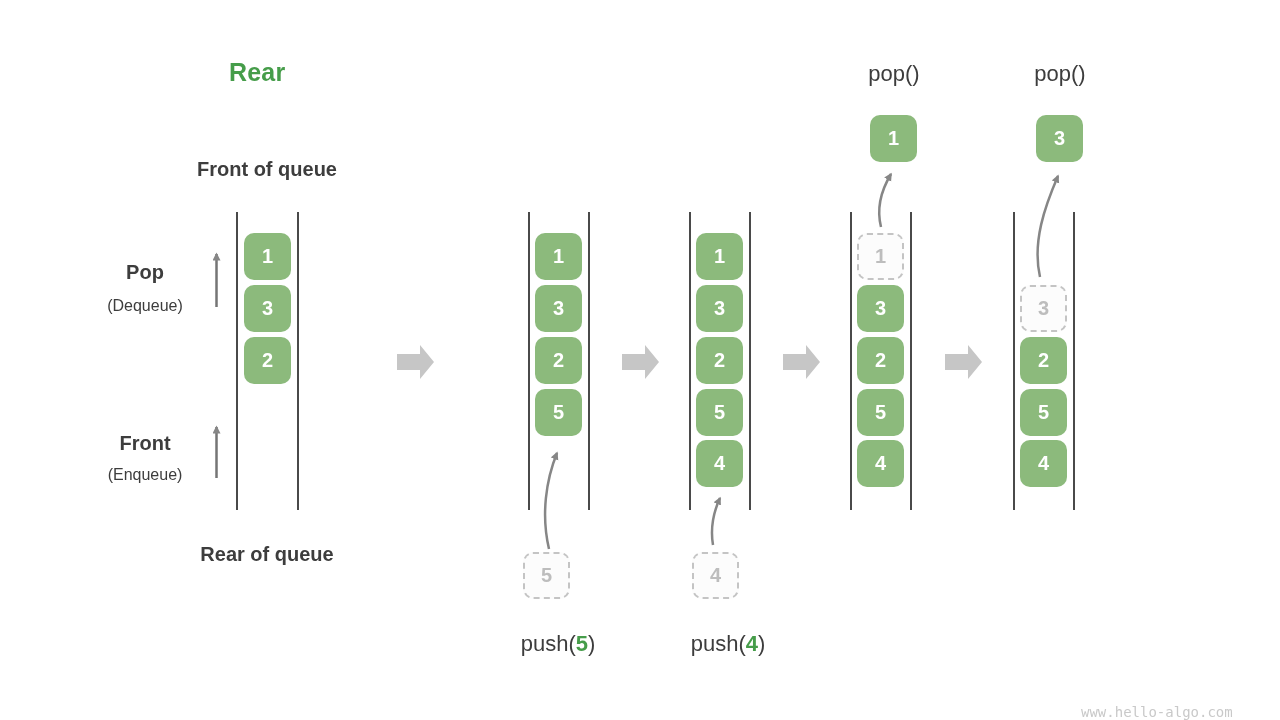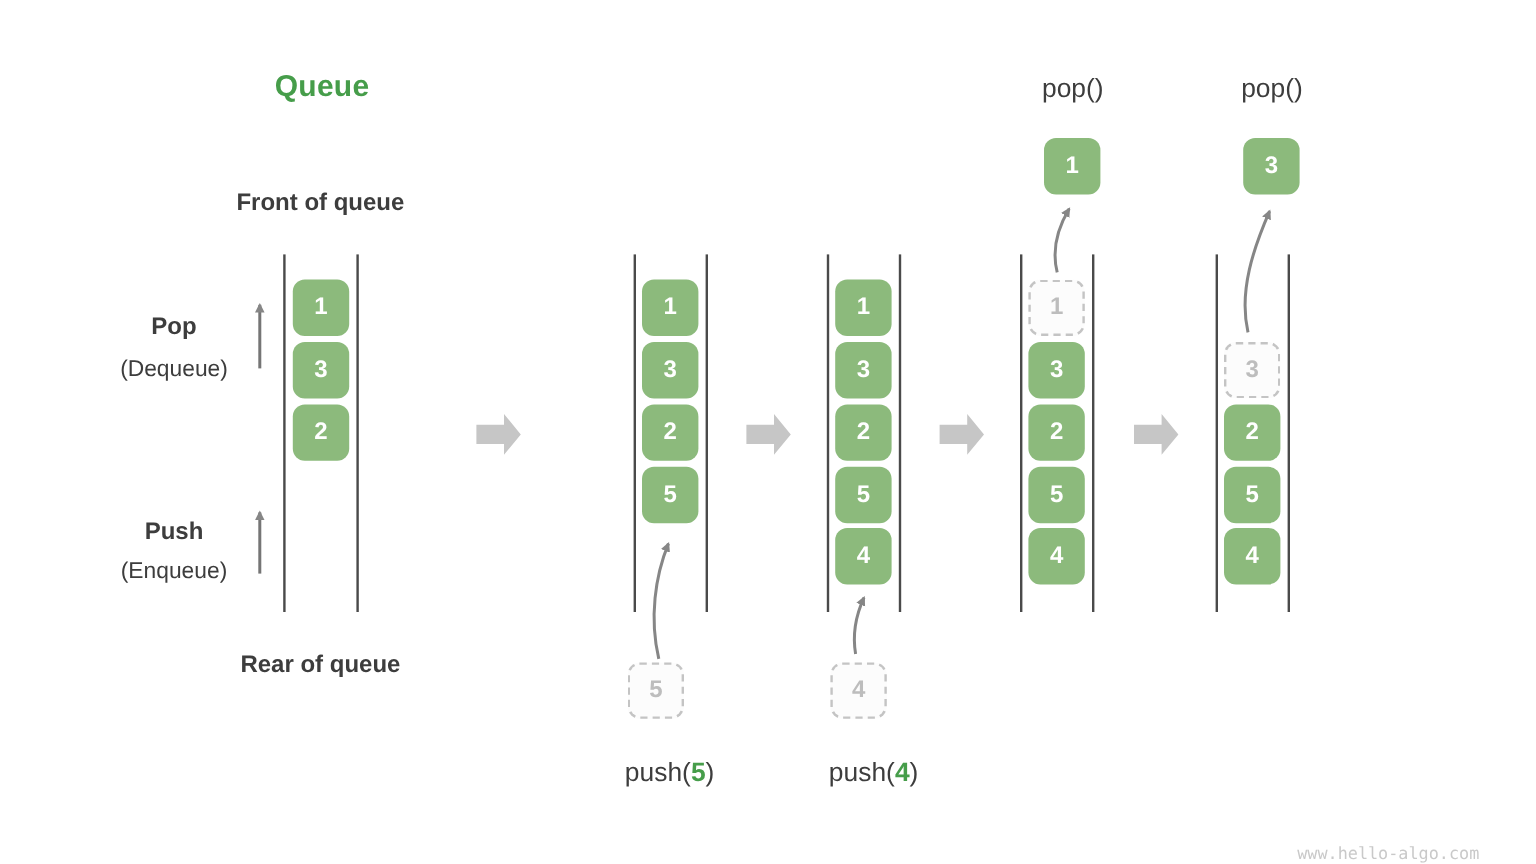--- a/index.html
+++ b/index.html
@@ -10,21 +10,21 @@
   .abs { position:absolute; }
   .title {
     font-weight:bold; font-size:25px; letter-spacing:0.2px;
     color:var(--c-title_green, #469d4a);
   }
   .heading {
     font-weight:bold; font-size:20px; color:var(--c-text_dark,#3d3d3d);
     text-align:center; width:200px;
   }
   .sidehead { font-weight:bold; font-size:20px; color:var(--c-text_dark,#3d3d3d); text-align:center; width:120px; }
-  .sidesub  { font-weight:normal; font-size:19px; color:var(--c-text_dark,#3d3d3d); text-align:center; width:120px; }
+  .sidesub  { font-weight:normal; font-size:16px; color:var(--c-text_dark,#3d3d3d); text-align:center; width:120px; }
   .colline {
     width:2px; height:298px; top:212px;
     background:var(--c-column_line,#4a4a4a);
   }
   .qbox {
     width:47px; height:47px; border-radius:10px;
     background:var(--c-box_green,#8cba7c);
     color:#ffffff; font-weight:bold; font-size:20px;
     display:flex; align-items:center; justify-content:center;
   }
@@ -66,27 +66,27 @@
     <path d="M 713 545 C 710 527, 714 511, 720 498" fill="none" stroke="#868686" stroke-width="2.5" marker-end="url(#ah)"></path>
     <path d="M 881 227 C 876 207, 882 189, 891 174" fill="none" stroke="#868686" stroke-width="2.5" marker-end="url(#ah)"></path>
     <path d="M 1040 277 C 1032 242, 1045 206, 1058 176" fill="none" stroke="#868686" stroke-width="2.5" marker-end="url(#ah)"></path>
 
     <polygon points="397,354 420,354 420,345 434,362 420,379 420,370 397,370" fill="#c6c6c6"></polygon>
     <polygon points="622,354 645,354 645,345 659,362 645,379 645,370 622,370" fill="#c6c6c6"></polygon>
     <polygon points="783,354 806,354 806,345 820,362 806,379 806,370 783,370" fill="#c6c6c6"></polygon>
     <polygon points="945,354 968,354 968,345 982,362 968,379 968,370 945,370" fill="#c6c6c6"></polygon>
   </svg>
 
-  <div class="abs title" style="left:229px; top:58px;">Queue</div>
+  <div class="abs title" style="left:229px; top:58px;">Rear</div>
   <div class="abs heading" style="left:167px; top:158px;">Front of queue</div>
   <div class="abs heading" style="left:167px; top:543px;">Rear of queue</div>
 
   <div class="abs sidehead" style="left:85px; top:261px;">Pop</div>
   <div class="abs sidesub" style="left:85px; top:297px;">(Dequeue)</div>
-  <div class="abs sidehead" style="left:85px; top:432px;">Push</div>
+  <div class="abs sidehead" style="left:85px; top:432px;">Front</div>
   <div class="abs sidesub" style="left:85px; top:466px;">(Enqueue)</div>
 
   <div class="abs colline" style="left:236px;"></div>
   <div class="abs colline" style="left:297px;"></div>
   <div class="abs colline" style="left:528px;"></div>
   <div class="abs colline" style="left:588px;"></div>
   <div class="abs colline" style="left:689px;"></div>
   <div class="abs colline" style="left:749px;"></div>
   <div class="abs colline" style="left:850px;"></div>
   <div class="abs colline" style="left:910px;"></div>

